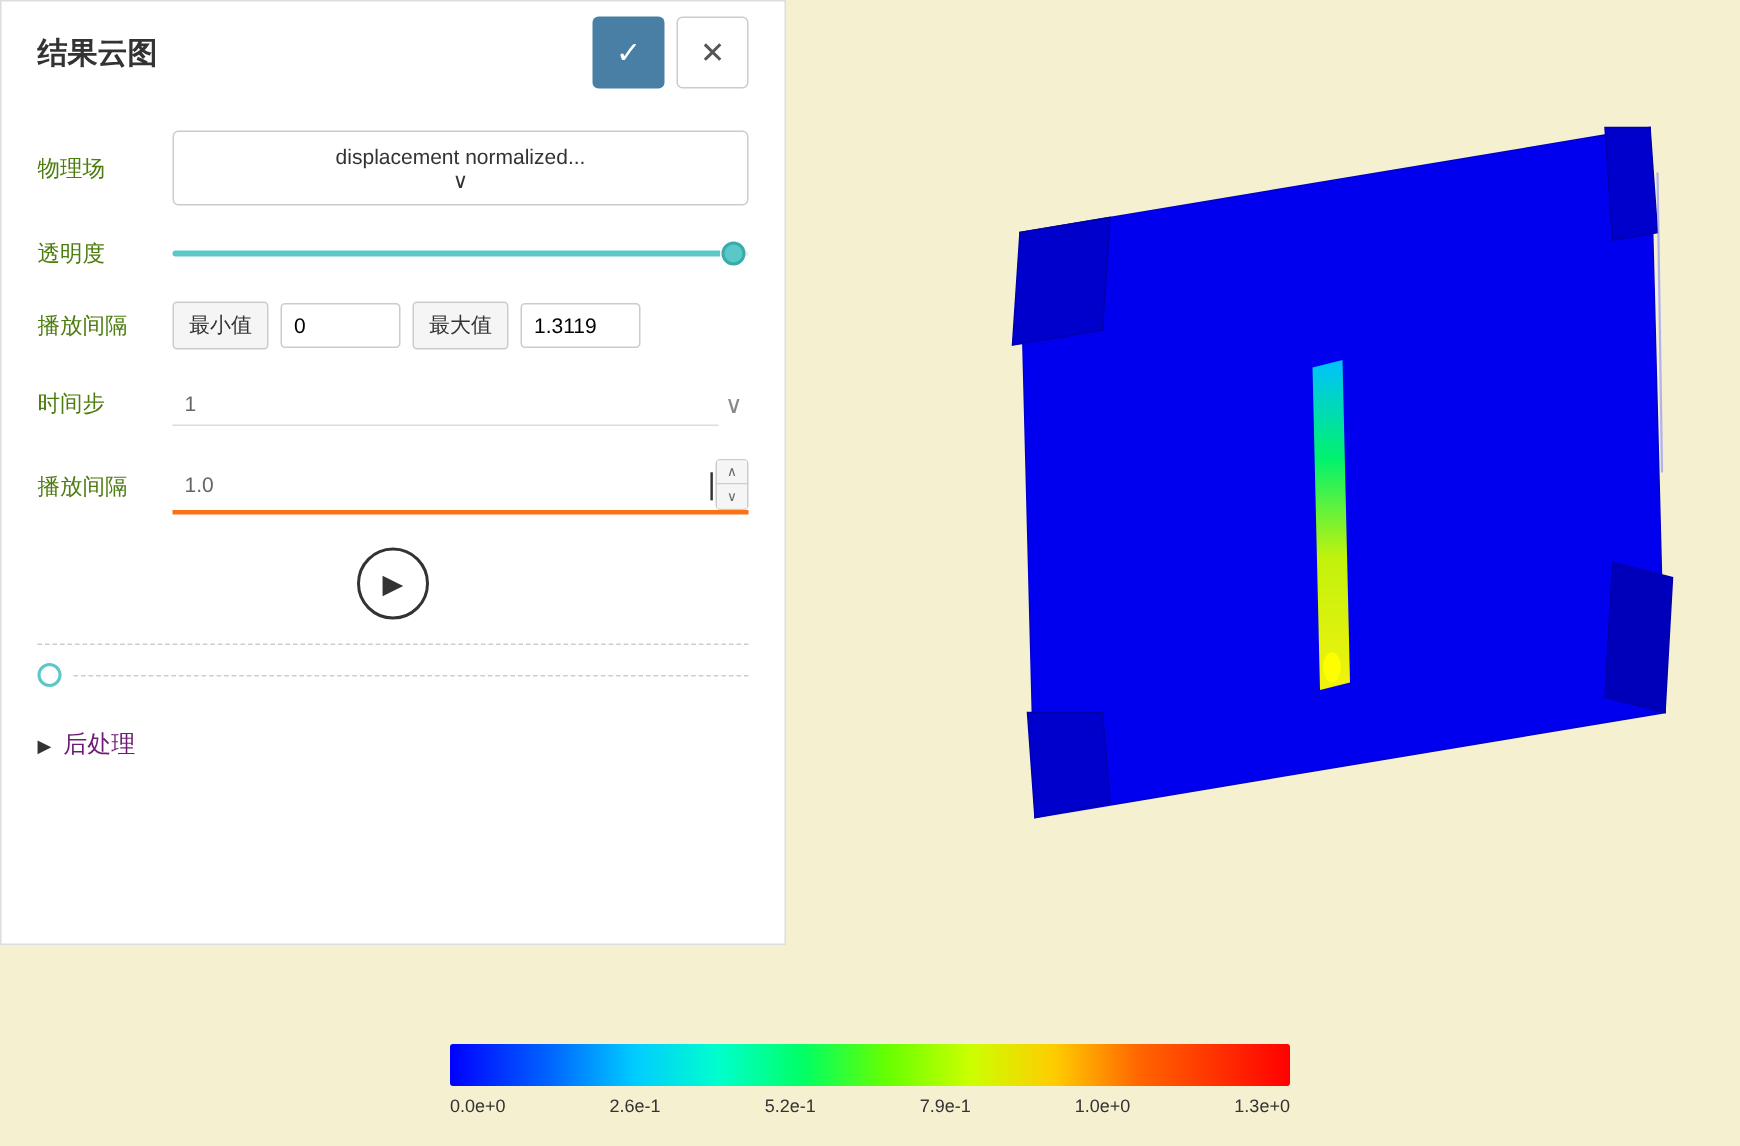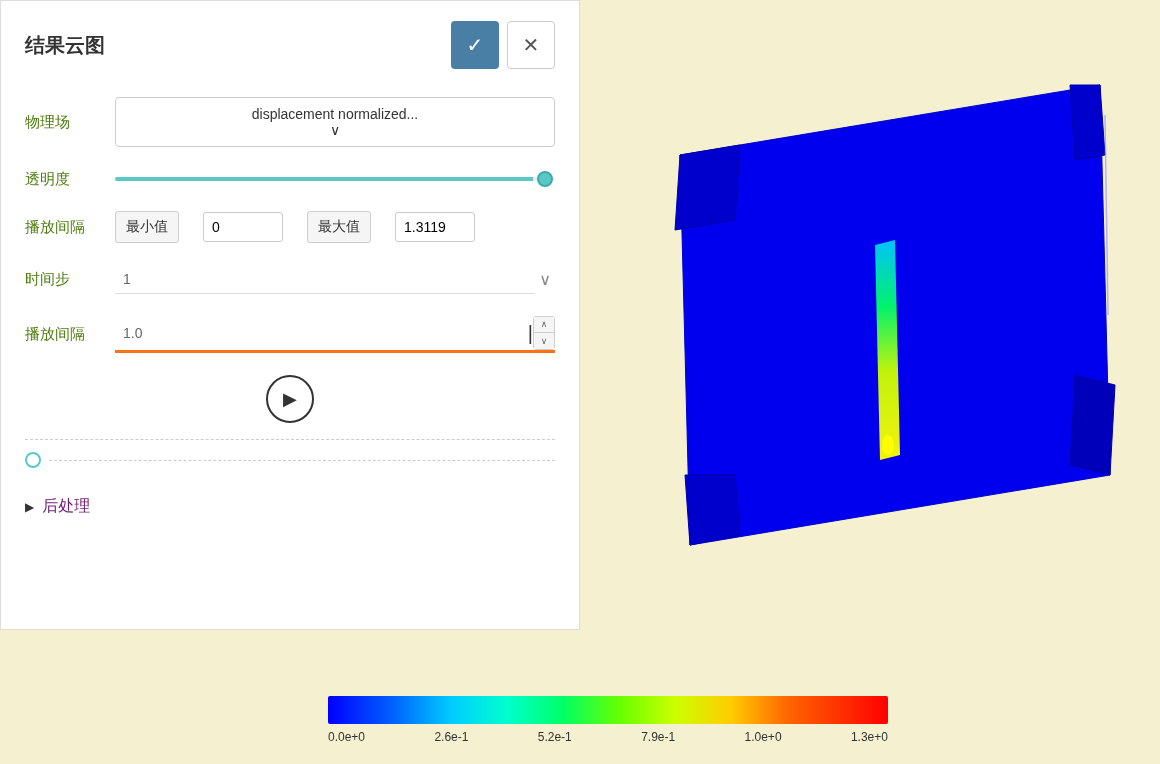--- a/index.html
+++ b/index.html
@@ -9,25 +9,25 @@
       background-color: #f5f0d0;
       font-family: "Microsoft YaHei", "PingFang SC", sans-serif;
       overflow: hidden;
       position: relative;
     }
 
     
     .panel {
       position: absolute;
       top: 0; left: 0;
-      width: 580px;
+      width: 524px;
       height: 630px;
       background: #ffffff;
       border: 1px solid #ddd;
-      padding: 20px 24px;
+      padding: 10px 24px;
     }
 
     .panel-header {
       display: flex;
       align-items: center;
       justify-content: space-between;
       margin-bottom: 28px;
     }
 
     .panel-title {
@@ -129,21 +129,21 @@
       right: 2px;
       top: 50%;
       transform: translateY(-50%);
       border: 2px solid #3aabab;
     }
 
     
     .range-row {
       display: flex;
       align-items: center;
-      gap: 24px;
+      gap: 8px;
       flex: 1;
     }
 
     .range-label {
       font-size: 14px;
       color: #333;
       background: #f5f5f5;
       border: 1px solid #ccc;
       padding: 6px 10px;
       border-radius: 3px;
@@ -306,21 +306,20 @@
     }
 
     
     .colorbar-section {
       position: absolute;
       bottom: 20px;
       left: 50%;
       transform: translateX(-50%);
       width: 560px;
       text-align: right;
-      margin-left: 28px;
     }
 
     .colorbar {
       width: 560px;
       height: 28px;
       border-radius: 2px;
       background: linear-gradient(to right,
         #0000ff 0%,
         #0066ff 12%,
         #00ccff 22%,

